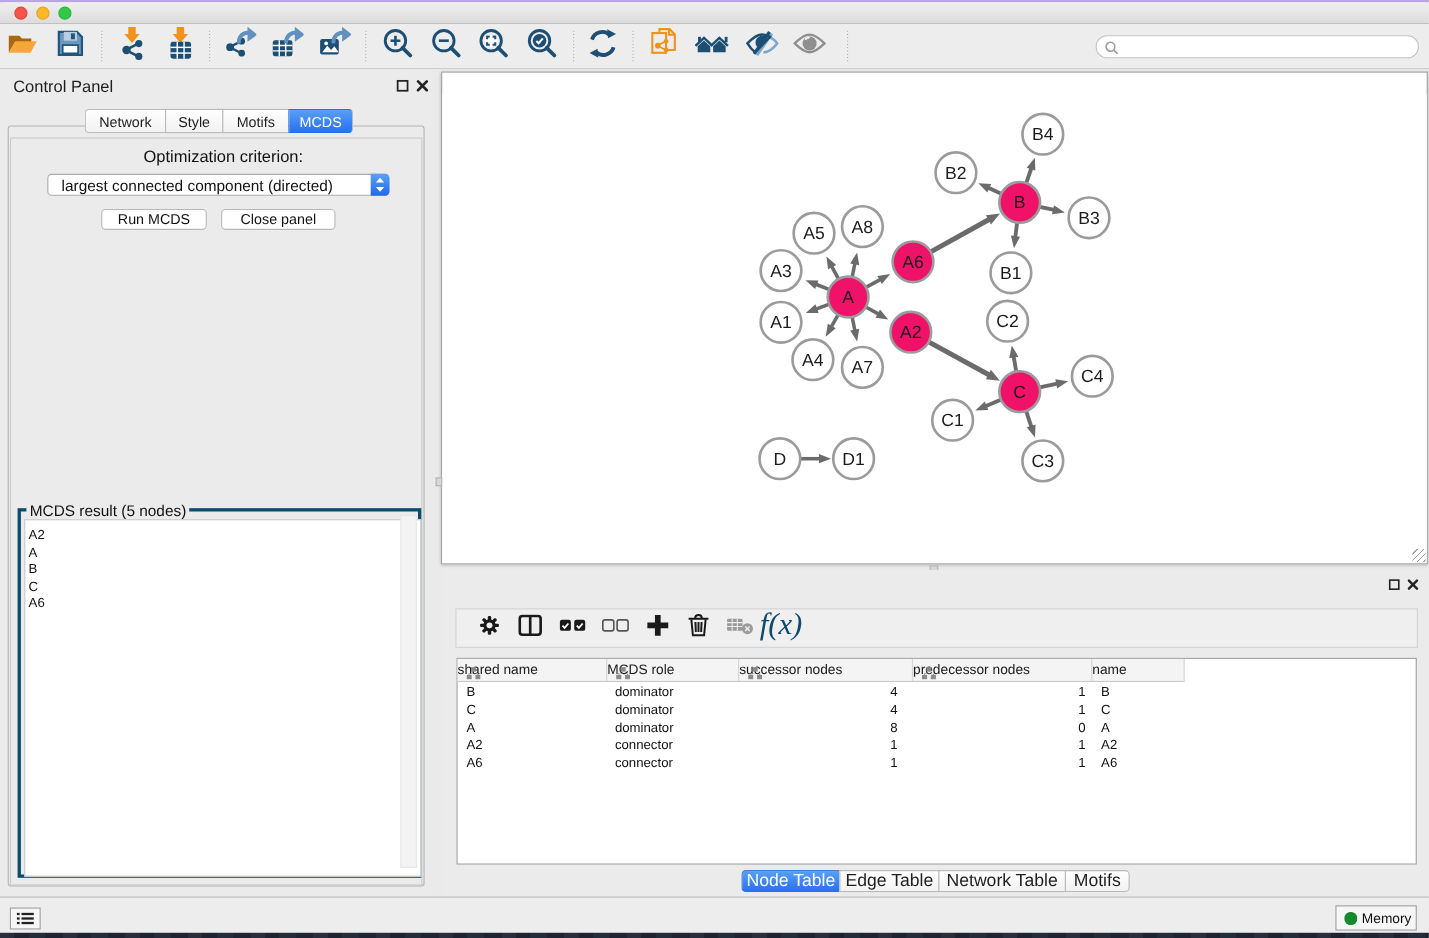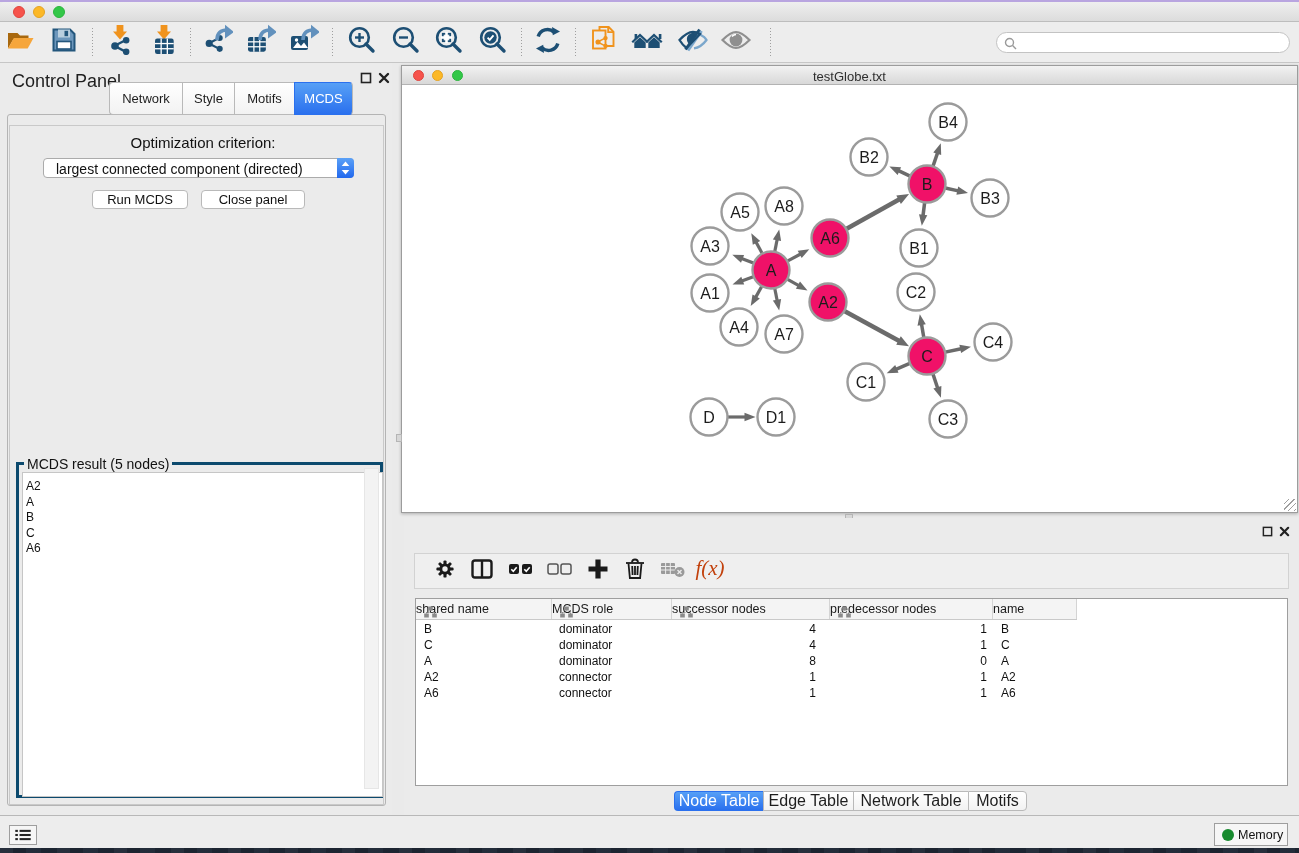--- a/index.html
+++ b/index.html
@@ -13,23 +13,23 @@
 #toolbar { left:0; top:22px; width:1299px; height:41px; background:#ededed; border-bottom:1px solid #c6c6c6; }
 .ticon { position:absolute; top:50%; transform:translate(-50%,-50%); }
 .tsep { position:absolute; top:6px; height:29px; width:1px; background-image:linear-gradient(#9f9f9f 33%, rgba(0,0,0,0) 0%); background-size:1px 3px; }
 #search { position:absolute; left:996px; top:10px; width:294px; height:21px; background:#fff; border:1px solid #c3c3c3; border-radius:11px; }
 #search svg { position:absolute; left:7px; top:4px; }
 
 #mdi { left:392px; top:63px; width:907px; height:752px; background:#eaeaea; }
 
 
 #cp { left:0; top:63px; width:392px; height:752px; background:#ebebeb; }
-#cptitle { position:absolute; left:12px; top:8px; font-size:18px; color:#1e1e1e; }
+#cptitle { position:absolute; left:12px; top:8px; font-size:15px; color:#1e1e1e; }
 .panbtns { position:absolute; top:9px; }
-#cptabs { position:absolute; left:77px; top:19px; height:33px; display:flex; font-size:13px;margin-left:32px; }
+#cptabs { position:absolute; left:77px; top:36px; height:22px; display:flex; font-size:13px; }
 .seg { border:1px solid #b9b9b9; border-right:none; background:linear-gradient(#ffffff,#f2f2f2); color:#1e1e1e; display:flex; align-items:center; justify-content:center; }
 .seg:first-child { border-radius:4px 0 0 4px; }
 .seg:last-child { border-radius:0 4px 4px 0; border-right:1px solid #b9b9b9; }
 .segsel { background:linear-gradient(#57a0f6,#2a70ee); color:#fff; border-color:#2a70ee; }
 #cpbox { position:absolute; left:7px; top:51px; width:379px; height:692px; border:1px solid #b4b4b4; border-radius:3px; }
 #cpinner { position:absolute; left:1px; top:10px; width:375px; height:680px; border:1px solid #c9c9c9; }
 #optlabel { position:absolute; left:7px; top:71px; width:392px; text-align:center; font-size:15px; color:#111; }
 #combo { position:absolute; left:43px; top:95px; width:311px; height:20px; background:#fff; border:1px solid #ababab; border-radius:4px; }
 #combo .ctext { position:absolute; left:12px; top:2px; font-size:14px; color:#111; }
 #combo .stepper { position:absolute; right:-1px; top:-1px; width:17px; height:20px; background:linear-gradient(#5ba1f7,#2168ee); border-radius:0 4px 4px 0; }
@@ -270,26 +270,20 @@
         <div class="li">A</div>
         <div class="li">B</div>
         <div class="li">C</div>
         <div class="li">A6</div>
       <div id="mcdsscroll"></div>
     </div>
   </div>
 </div>
 
 <div class="abs" id="netframe">
-  <div id="nettitle">
-    <div class="tl" style="left:11px;background:#f6534c;border:1px solid #e0443e"></div>
-    <div class="tl" style="left:30px;background:#fcb827;border:1px solid #e5a323"></div>
-    <div class="tl" style="left:50px;background:#33c748;border:1px solid #2bb53e"></div>
-    <div id="nettext">testGlobe.txt</div>
-  </div>
   <div id="netcanvas">
       <svg width="895" height="425" style="position:absolute;left:0;top:-1px">
         <line x1="360.8" y1="169.6" x2="354.0" y2="157.0" stroke="#6b6b6b" stroke-width="3.2"></line>
 <polygon points="349.3,148.2 358.2,155.9 350.8,159.8" fill="#6b6b6b"></polygon>
 <line x1="372.5" y1="167.9" x2="375.2" y2="154.3" stroke="#6b6b6b" stroke-width="3.2"></line>
 <polygon points="377.2,144.5 379.1,156.1 370.9,154.5" fill="#6b6b6b"></polygon>
 <line x1="352.7" y1="178.6" x2="339.6" y2="173.4" stroke="#6b6b6b" stroke-width="3.2"></line>
 <polygon points="330.3,169.8 342.1,169.9 339.0,177.7" fill="#6b6b6b"></polygon>
 <line x1="352.6" y1="191.2" x2="339.8" y2="196.0" stroke="#6b6b6b" stroke-width="3.2"></line>
 <polygon points="330.5,199.5 339.3,191.7 342.2,199.6" fill="#6b6b6b"></polygon>
@@ -425,21 +419,21 @@
             <g stroke="#ececec" stroke-width="1">
               <line x1="1" y1="7.5" x2="15" y2="7.5"></line>
               <line x1="1" y1="11" x2="15" y2="11"></line>
               <line x1="5.6" y1="4" x2="5.6" y2="15"></line>
               <line x1="10.3" y1="4" x2="10.3" y2="15"></line>
             </g>
             <circle cx="19.5" cy="13" r="5"></circle>
             <path d="M17.5 11l4 4m0-4l-4 4" stroke="#ececec" stroke-width="1.4"></path>
           </g>
         </svg></div>
-<div class="tpicon" style="left:295px"><span style="font-family:'Liberation Serif',serif;font-style:italic;font-size:21px;color:#c2410c;position:relative;top:-3px">f(x)</span></div>
+<div class="tpicon" style="left:295px"><span style="font-family:'Liberation Serif',serif;font-style:italic;font-size:28px;color:#0c4a6e;position:relative;top:-3px">f(x)</span></div>
   </div>
   <div id="ttable">
     <div id="thead">
 <div class="th" style="left:0px;width:136px"><span style="position:absolute;left:8px;top:4px"><svg width="13" height="12" viewBox="0 0 13 12" style="vertical-align:-1px">
               <g fill="#8a8a8a">
                 <rect x="4.2" y="0.5" width="4.6" height="4"></rect>
                 <rect x="0.2" y="7.5" width="4.6" height="4"></rect>
                 <rect x="8.2" y="7.5" width="4.6" height="4"></rect>
                 <path d="M6 4.5h1v2H3v1H2v-1.5h4zM7 5h-1v1.5h4V8h1V6.5H7z"></path>
               </g>

